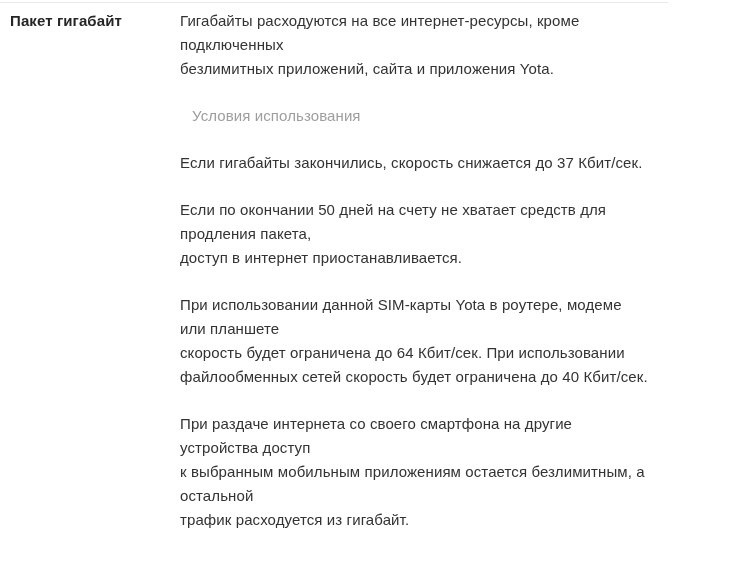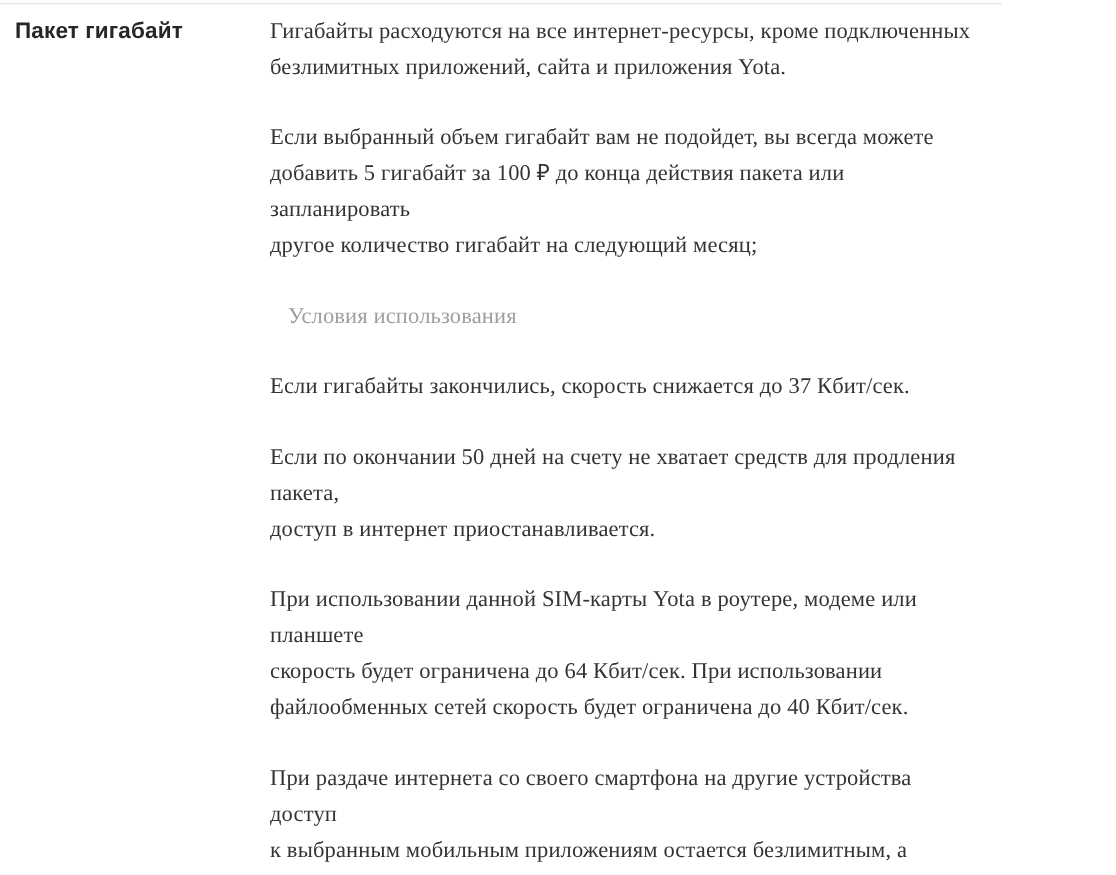--- a/index.html
+++ b/index.html
@@ -44,21 +44,20 @@
     padding-right: 20px;
   }
 
   .def-col p {
     font-size: 15px;
     line-height: 24px;
     color: #333333;
     margin: 0 0 23px 0;
     white-space: pre-line;
     letter-spacing: 0.1px;
-    font-family: Liberation Serif, serif;
   }
 
   .def-col p.muted-label {
     color: #9e9e9e;
     margin-left: 12px;
   }
 </style>
 </head>
 <body>
 
@@ -66,23 +65,20 @@
   <div class="row">
 
     <div class="term-col">
       <div class="term-title">Пакет гигабайт</div>
     </div>
 
     <div class="def-col">
       <p>Гигабайты расходуются на все интернет-ресурсы, кроме подключенных
 безлимитных приложений, сайта и приложения Yota.</p>
 
-      <p>Если выбранный объем гигабайт вам не подойдет, вы всегда можете
-добавить 5 гигабайт за 100 ₽ до конца действия пакета или запланировать
-другое количество гигабайт на следующий месяц;</p>
 
       <p class="muted-label">Условия использования</p>
 
 
       <p>Если гигабайты закончились, скорость снижается до 37 Кбит/сек.</p>
 
       <p>Если по окончании 50 дней на счету не хватает средств для продления пакета,
 доступ в интернет приостанавливается.</p>
 
       <p>При использовании данной SIM-карты Yota в роутере, модеме или планшете

